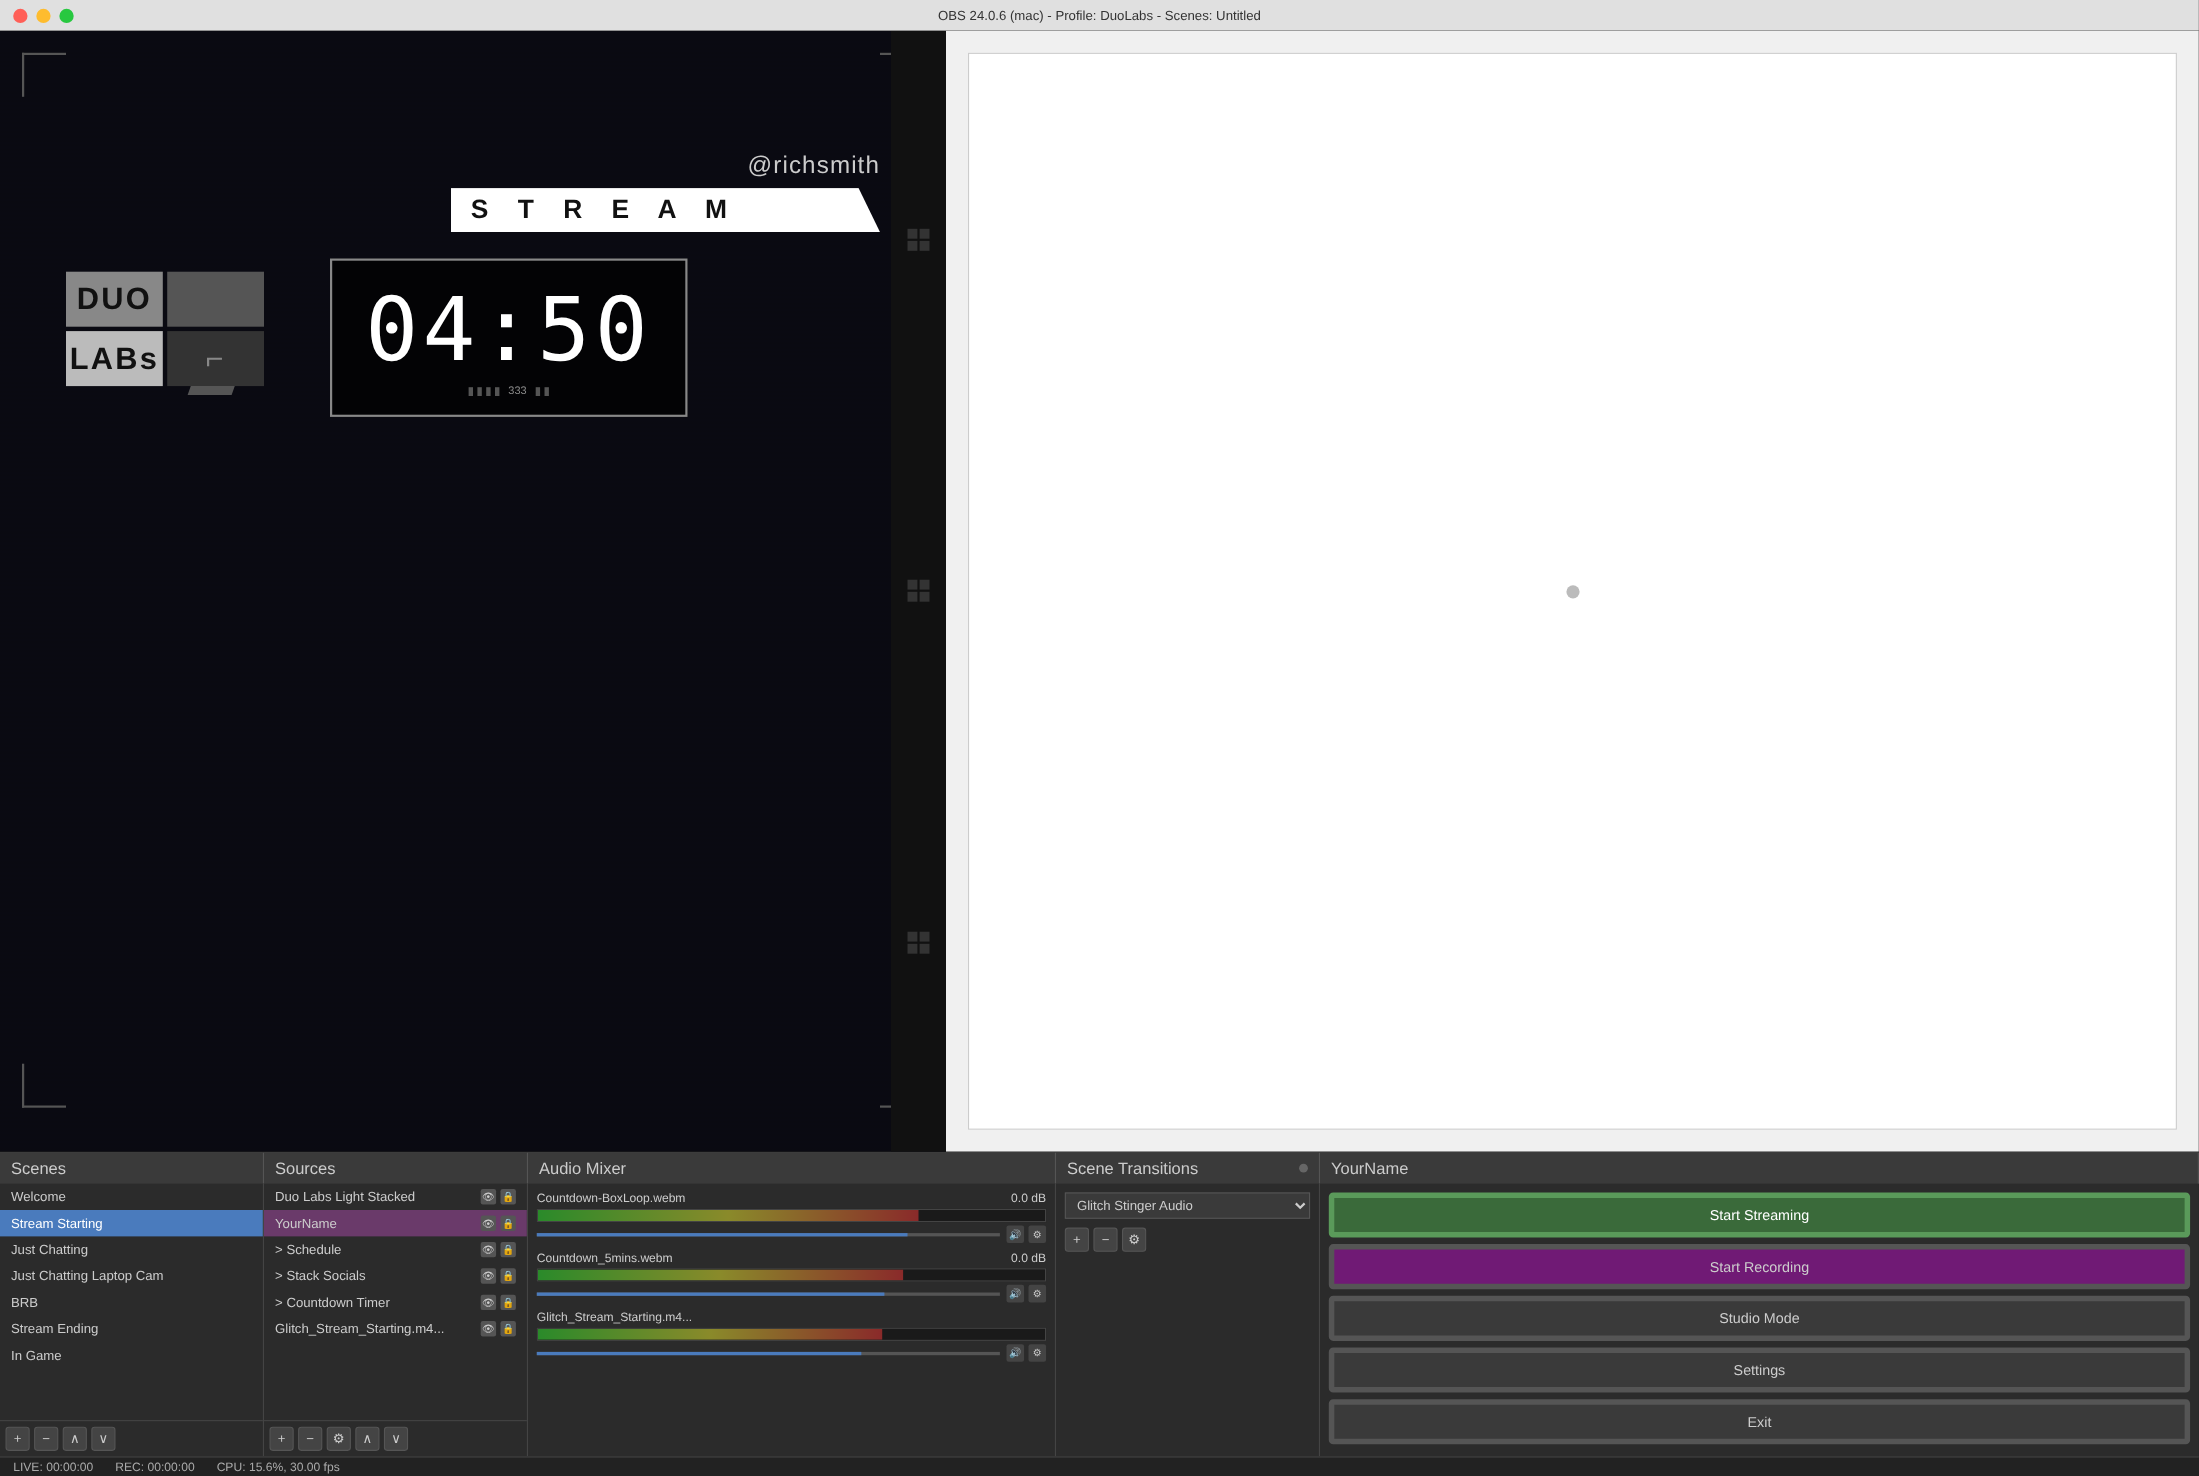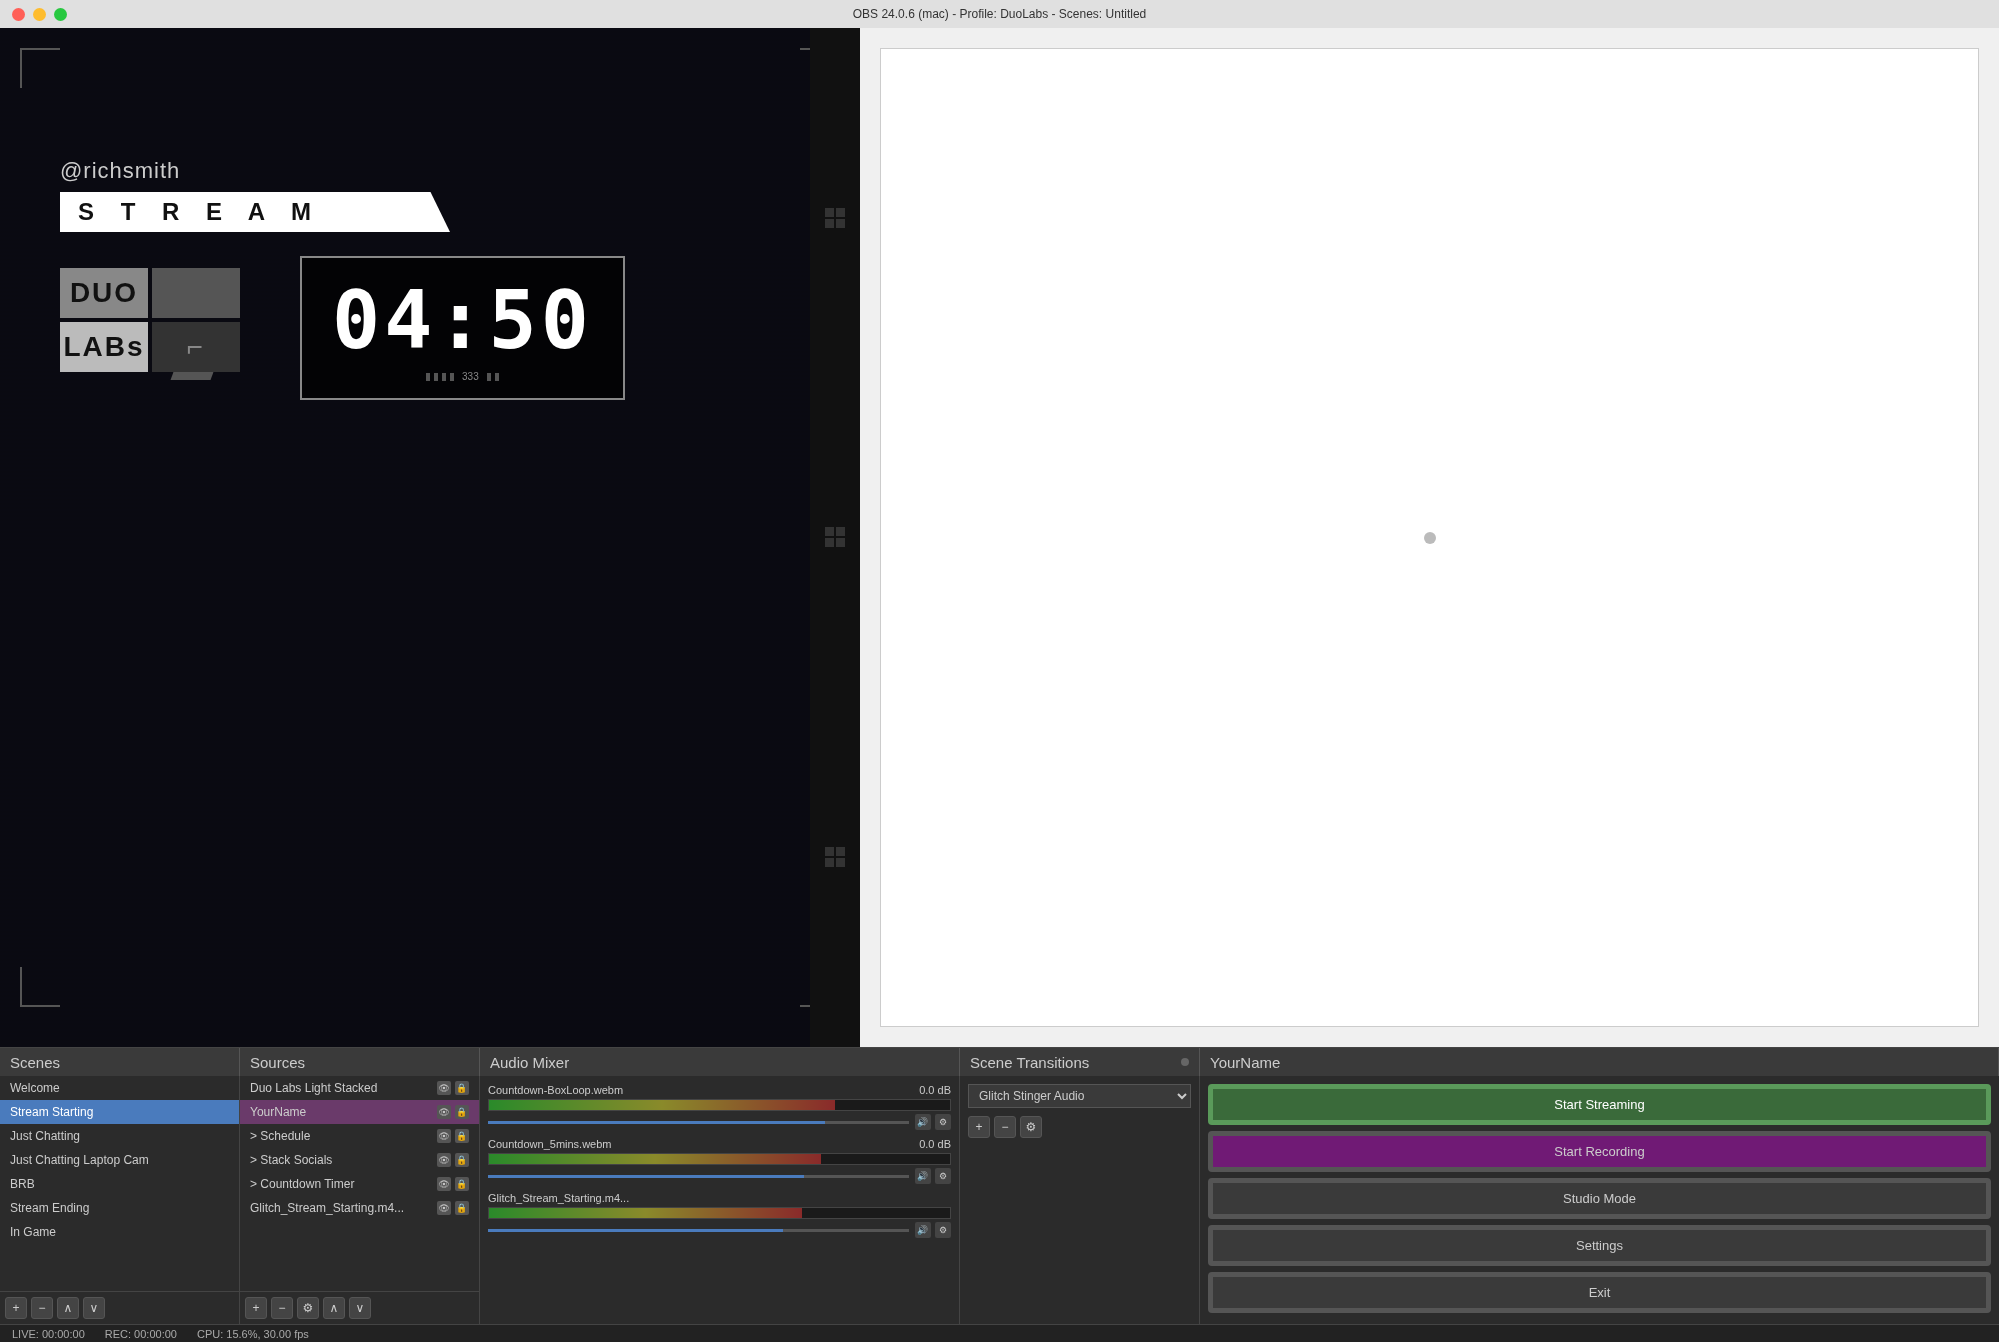--- a/index.html
+++ b/index.html
@@ -65,21 +65,22 @@
       background: #0a0a12;
       overflow: hidden;
     }
 
     
     .scene-content {
       position: absolute;
       top: 0; left: 0; right: 0; bottom: 0;
       display: flex;
       flex-direction: column;
-      padding: 40px 60px;
+      padding: 19px 60px;
+      text-align: right;
     }
 
     .username-text {
       color: #ccc;
       font-size: 22px;
       font-weight: 300;
       letter-spacing: 1px;
       margin-bottom: 8px;
       margin-top: 60px;
     }
@@ -157,21 +158,21 @@
     }
 
     .countdown-box {
       border: 2px solid #888;
       background: rgba(0,0,0,0.7);
       padding: 16px 30px;
       position: relative;
     }
     .countdown-time {
       font-size: 80px;
-      font-weight: 700;
+      font-weight: 400;
       color: #fff;
       letter-spacing: 4px;
       font-family: monospace;
     }
     .countdown-indicators {
       display: flex;
       align-items: center;
       gap: 4px;
       margin-top: 4px;
       justify-content: center;

